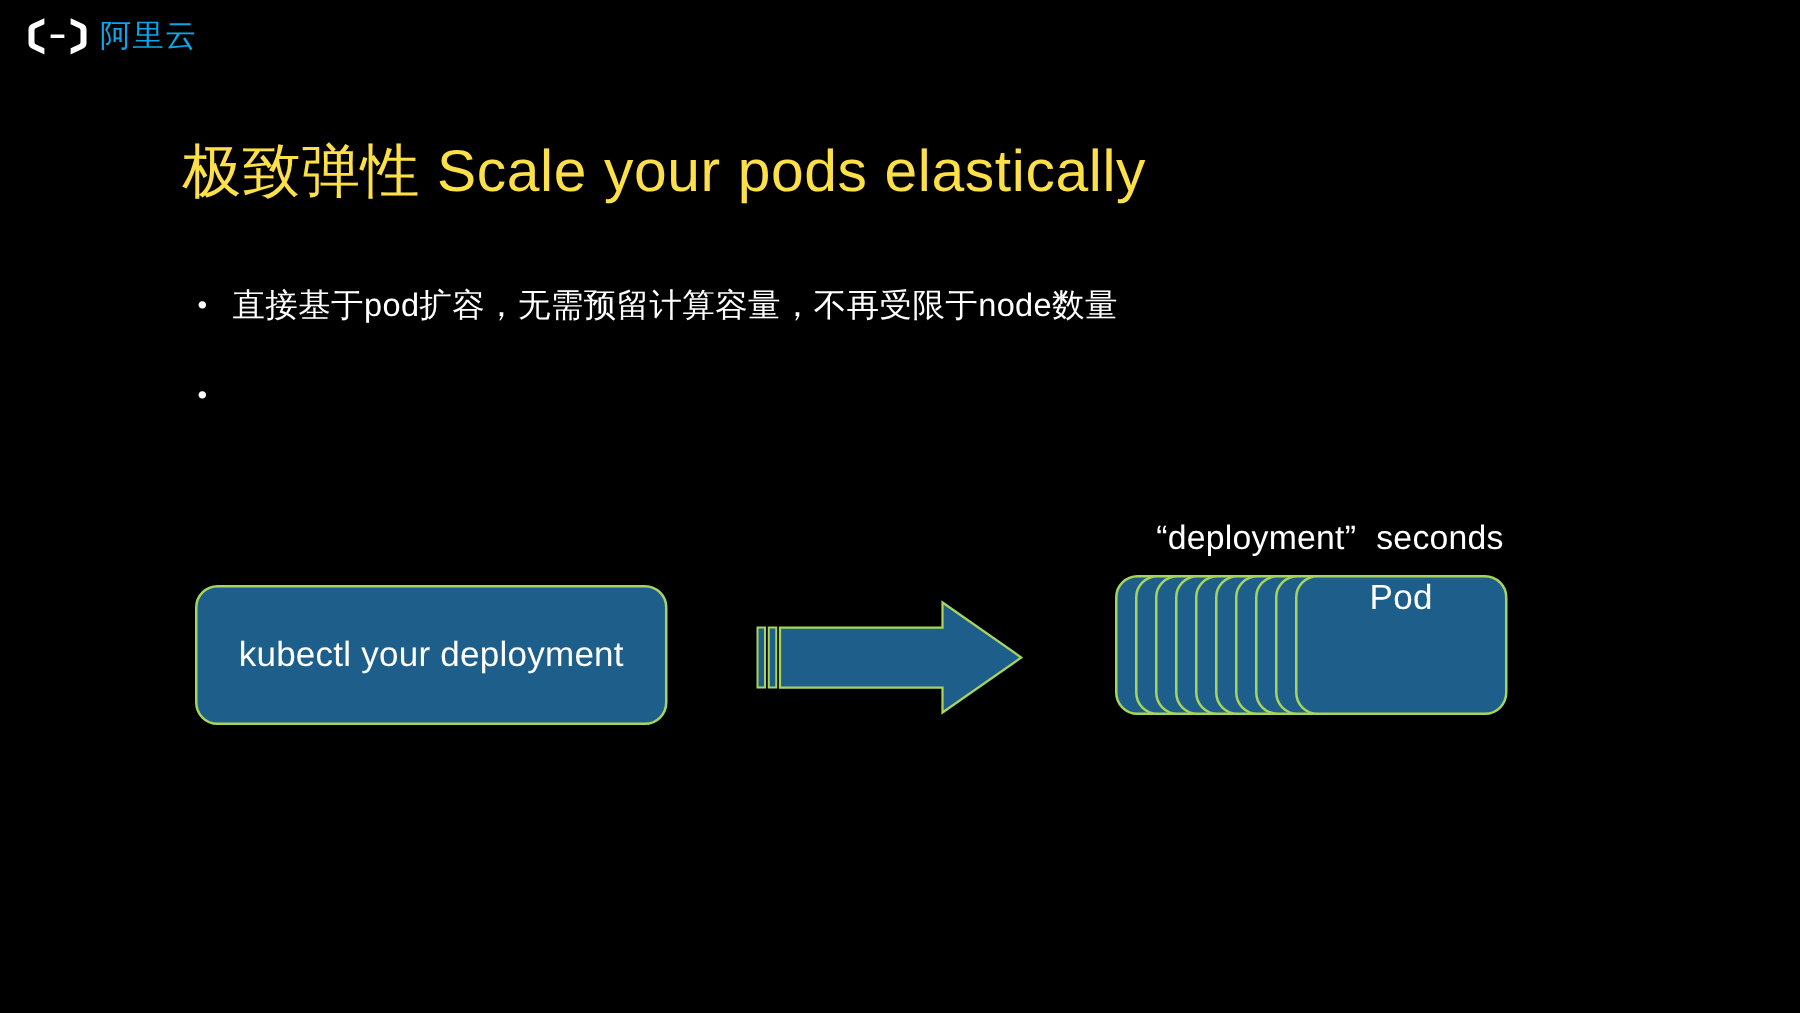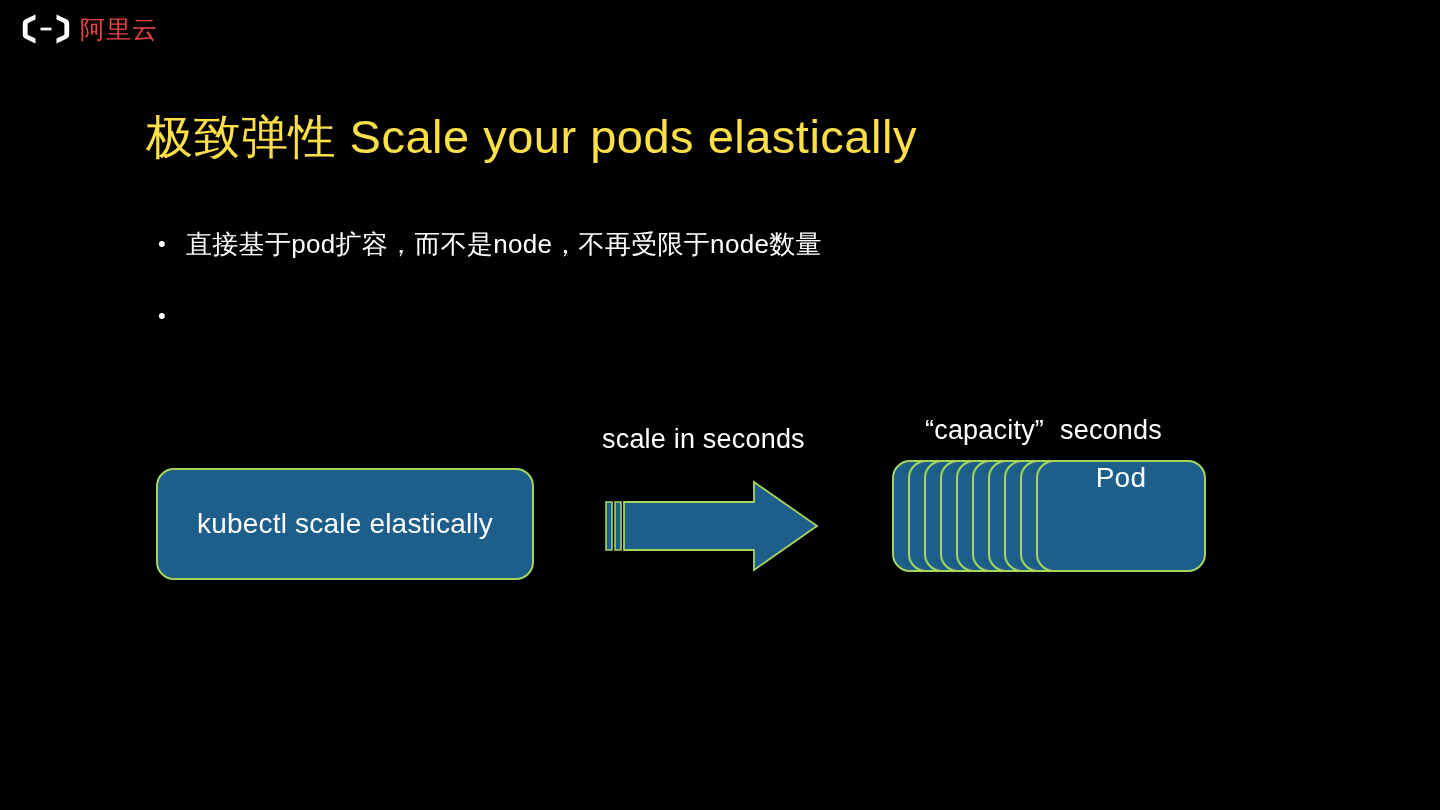--- a/index.html
+++ b/index.html
@@ -34,21 +34,21 @@
     gap: 10px;
   }
   .logo-mark {
     width: 48px;
     height: 32px;
     display: block;
   }
   .logo-text {
     font-size: 25px;
     line-height: 1;
-    color: #ef4444;
+    color: #0ea5e9;
     letter-spacing: 1px;
     font-weight: 400;
   }
 
   
   .title {
     position: absolute;
     left: 146px;
     top: 108px;
     font-size: 47px;
@@ -192,47 +192,46 @@
       </svg>
     </span>
     <span class="logo-text">阿里云</span>
   </div>
 
   <div class="title">极致弹性  Scale your pods elastically</div>
 
   <div class="bullets">
     <div class="bullet-row">
       <span class="bullet-dot">•</span>
-      <span class="bullet-text">直接基于pod扩容，而不是node，不再受限于node数量</span>
+      <span class="bullet-text">直接基于pod扩容，无需预留计算容量，不再受限于node数量</span>
     </div>
     <div class="bullet-row">
       <span class="bullet-dot">•</span>
     </div>
   </div>
 
   <div class="diagram">
 
     <div class="cmd-box">
-      <span class="cmd-box-label">kubectl scale elastically</span>
-    </div>
-
-    <div class="scale-label">scale in seconds</div>
+      <span class="cmd-box-label">kubectl your deployment</span>
+    </div>
+
 
     <div class="arrow-wrap">
       <svg viewBox="0 0 220 96" width="220" height="96" aria-hidden="true">
 
         <path d="M2 24 L8 24 L8 72 L2 72 Z" fill="#1d5f8a" stroke="#a9d45c" stroke-width="1.6"></path>
         <path d="M11 24 L17 24 L17 72 L11 72 Z" fill="#1d5f8a" stroke="#a9d45c" stroke-width="1.6"></path>
 
         <path d="M20 24 L150 24 L150 4 L213 48 L150 92 L150 72 L20 72 Z" fill="#1d5f8a" stroke="#a9d45c" stroke-width="1.8" stroke-linejoin="miter"></path>
       </svg>
     </div>
 
     <div class="capacity-label">
-      <span>“capacity”</span><span class="capacity-gap"></span><span>seconds</span>
+      <span>“deployment”</span><span class="capacity-gap"></span><span>seconds</span>
     </div>
 
     <div class="pod-stack">
       <div class="pod-card" style="left:0px;"></div>
       <div class="pod-card" style="left:16px;"></div>
       <div class="pod-card" style="left:32px;"></div>
       <div class="pod-card" style="left:48px;"></div>
       <div class="pod-card" style="left:64px;"></div>
       <div class="pod-card" style="left:80px;"></div>
       <div class="pod-card" style="left:96px;"></div>

